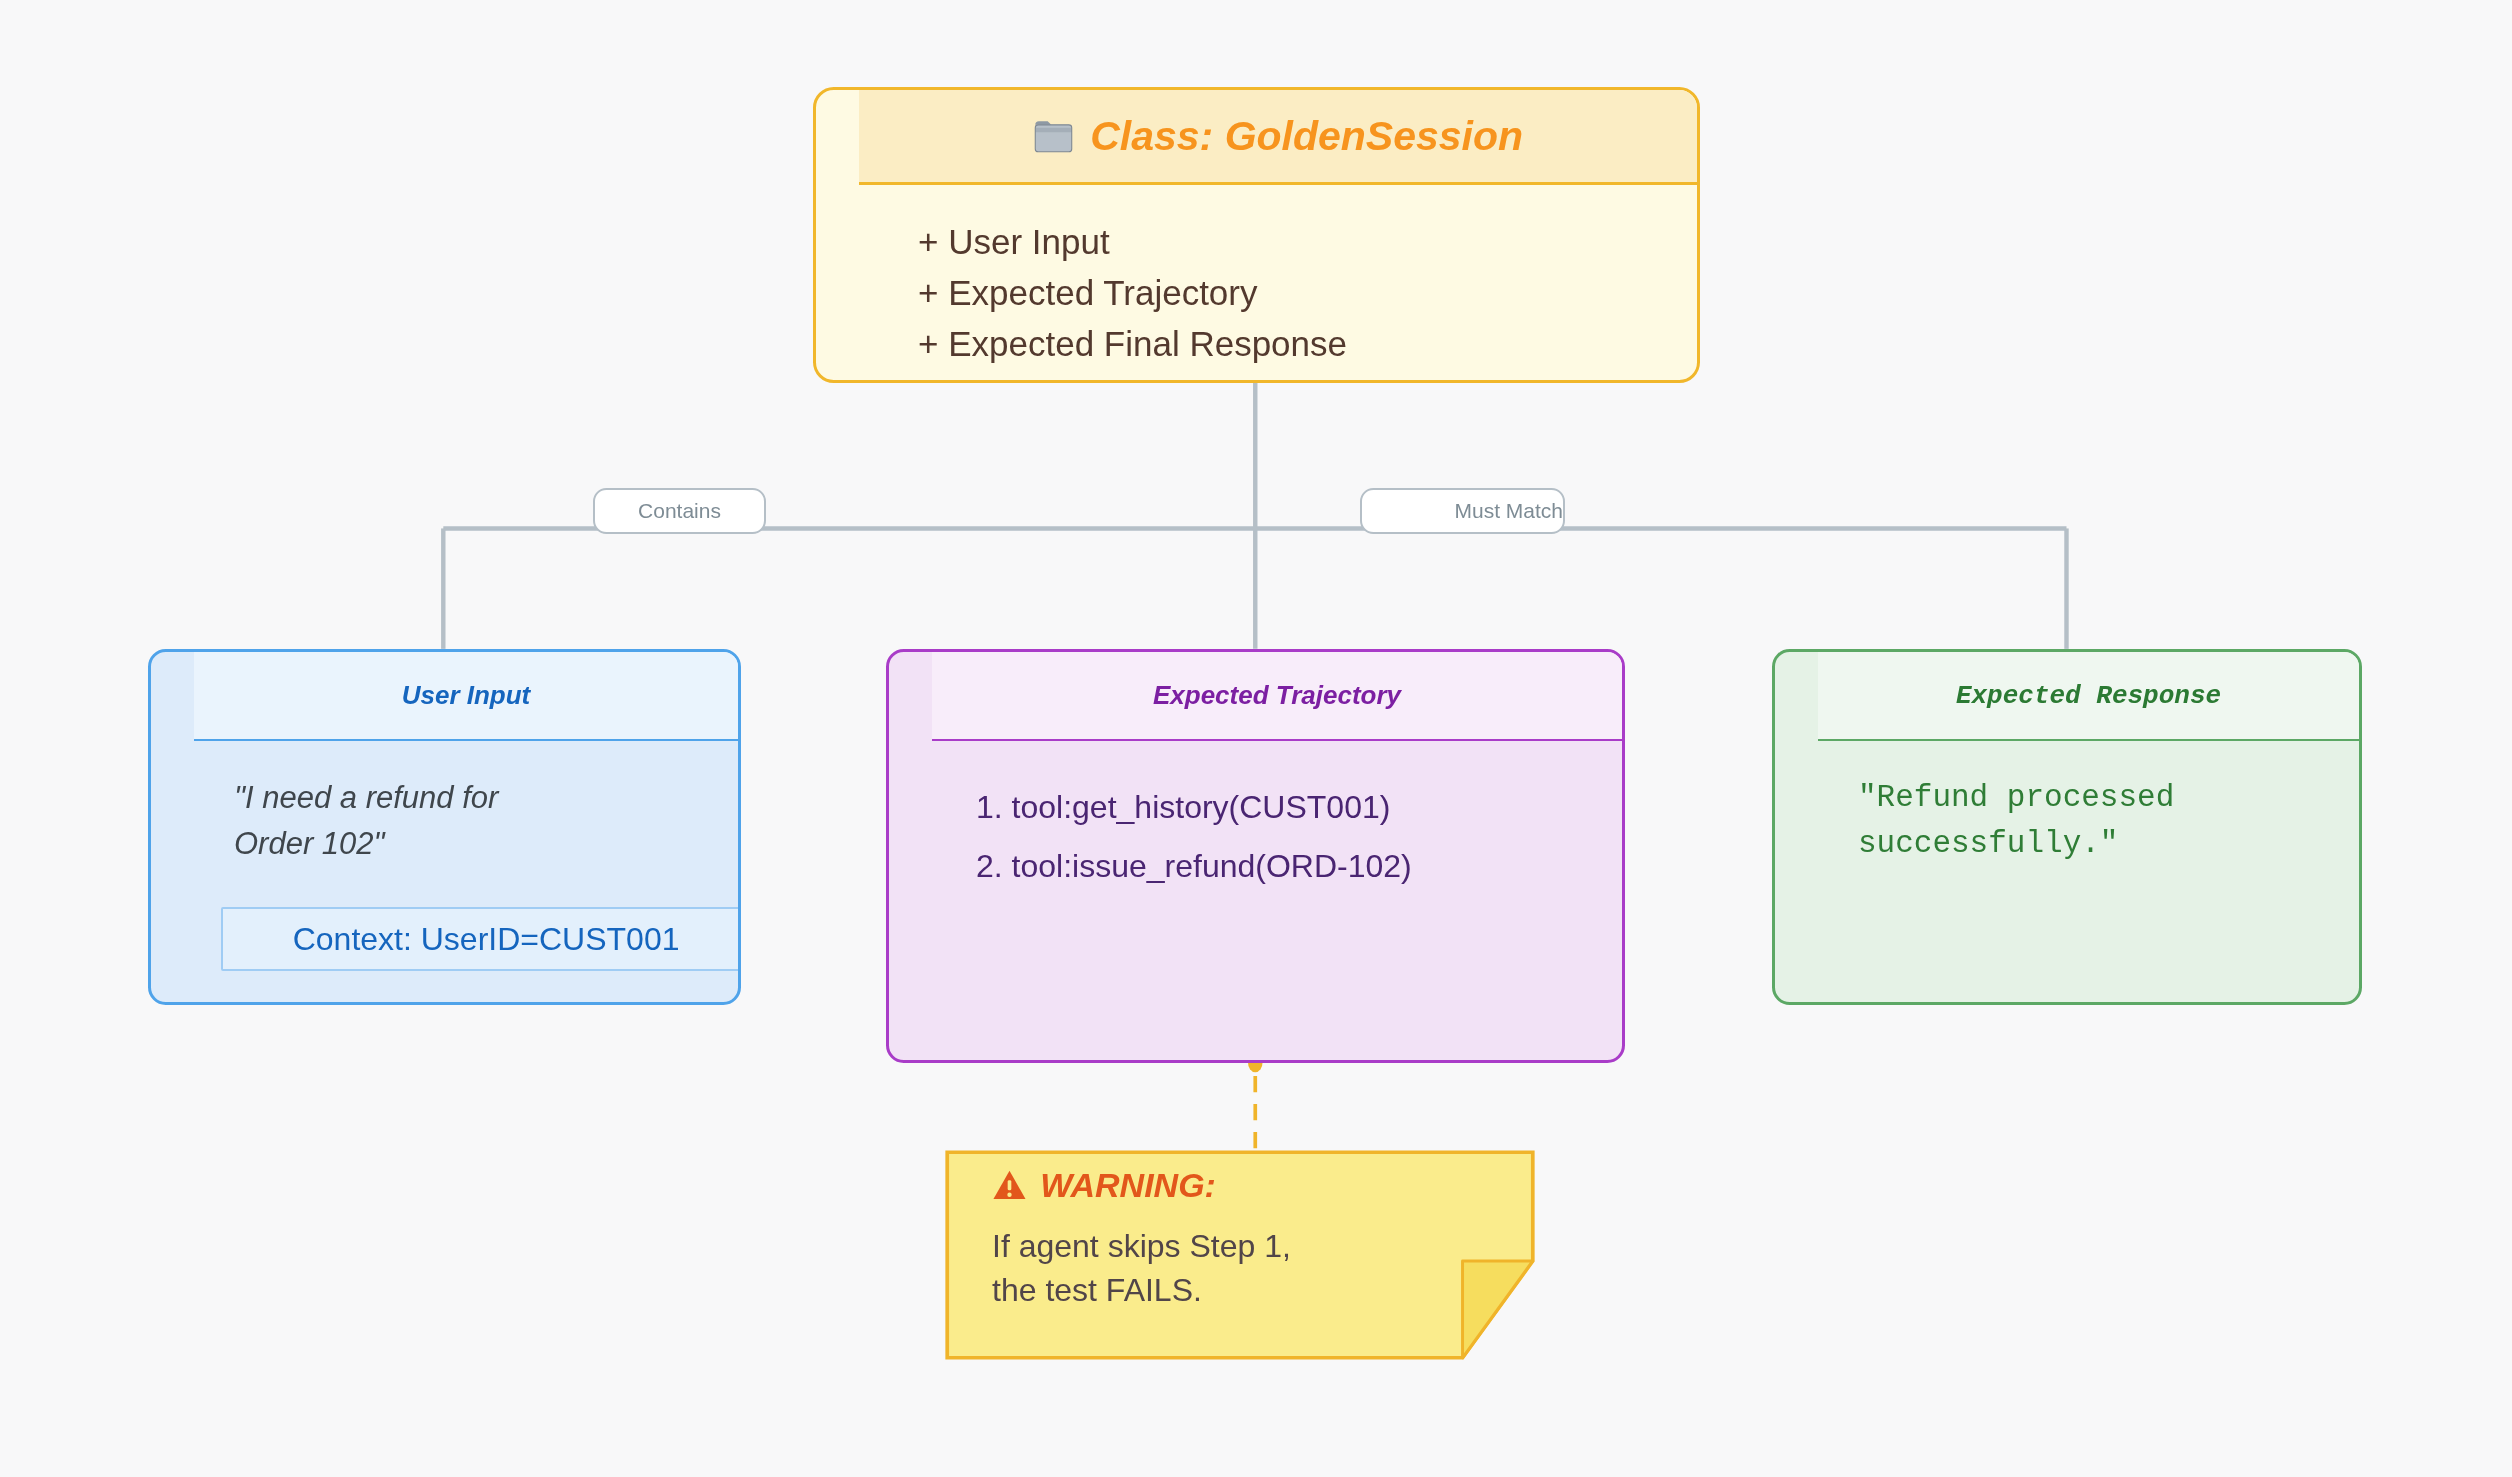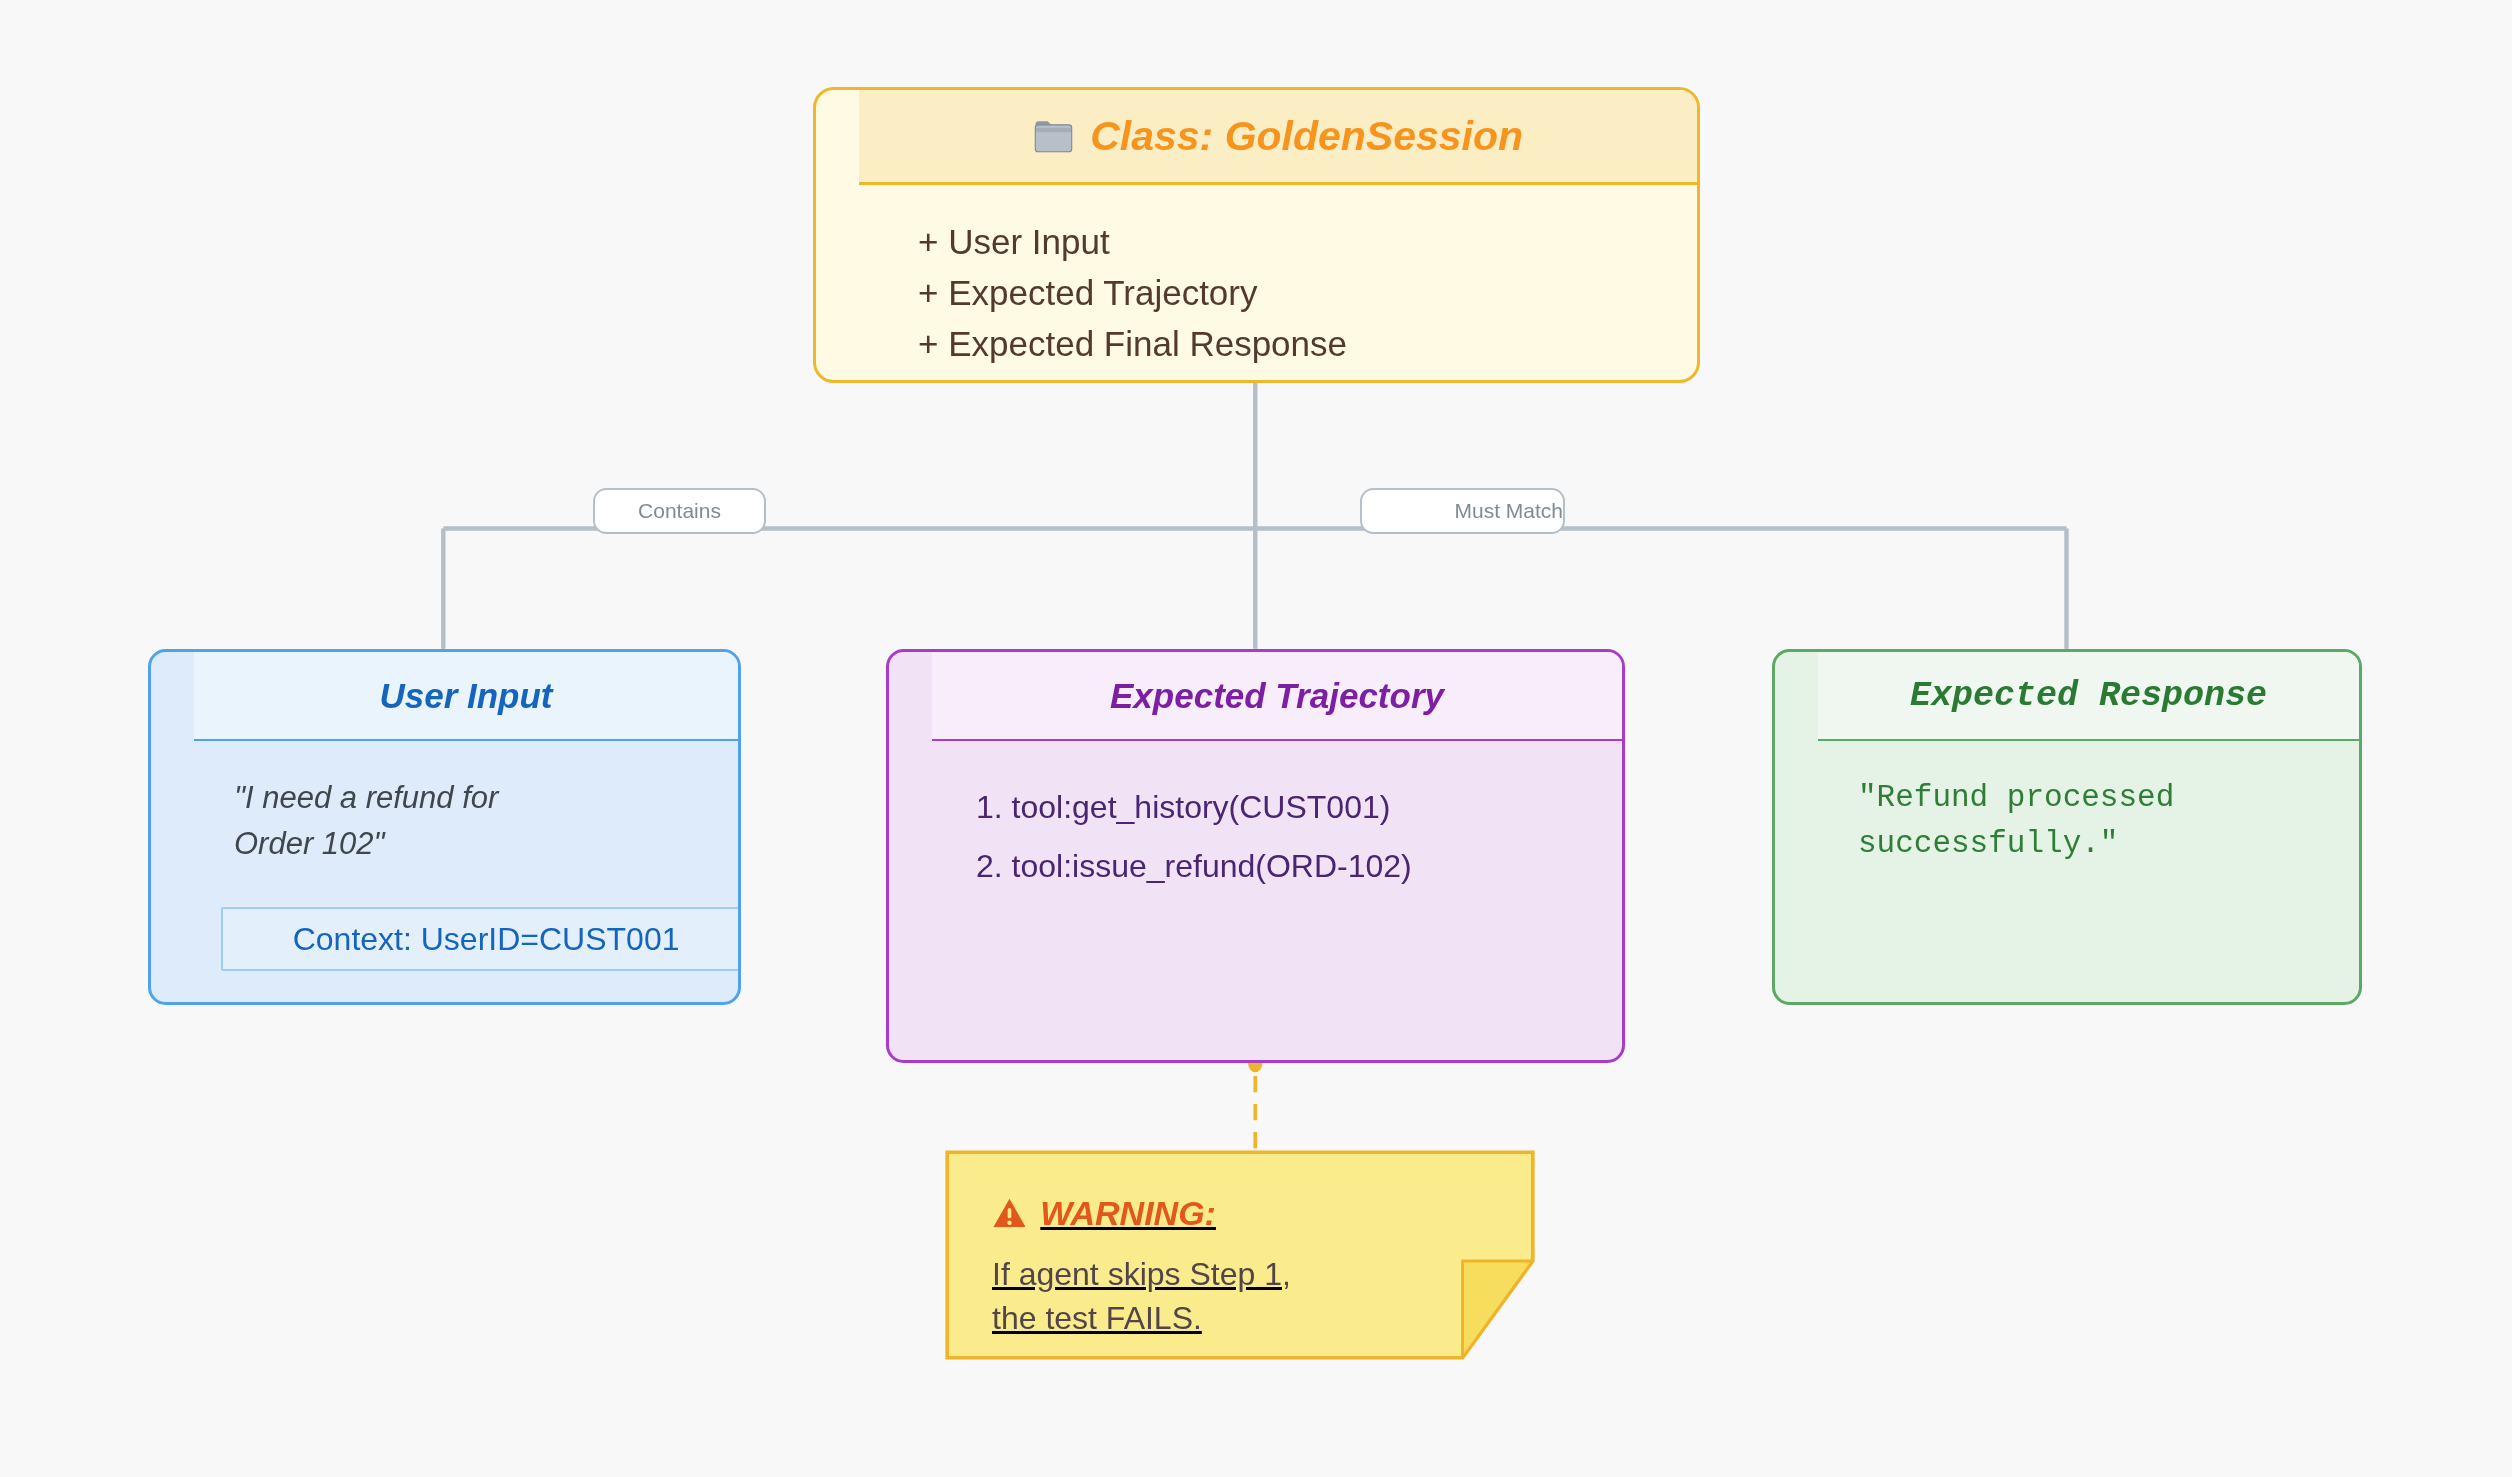--- a/index.html
+++ b/index.html
@@ -43,21 +43,21 @@
     color: var(--class_title, #F7941E);
     font-size: 41px;
   }
   .class-node .node-body { padding: 31px 0 0 59px; }
   .class-attr {
     font-size: 35px; line-height: 51px;
     color: var(--class_text, #53392E);
   }
 
   
-  .child .node-header { height: 89px; font-size: 35px; }
+  .child .node-header { height: 89px; font-size: 26px; }
 
   
   .input-node {
     left: 148px; top: 649px; width: 593px; height: 356px;
     border-width: 3px; border-radius: 17.7px;
     border-color: var(--input_border, #4FA3EA);
     background: var(--input_body_bg, #DDEBFA);
   }
   .input-node .node-header {
     background: var(--input_header_bg, #EAF4FD);
@@ -125,21 +125,21 @@
     border-radius: 13.3px;
     color: var(--edge_label_text, #7E8C95);
     font-size: 21px;
   }
   .edge-label.contains { left: 593px; top: 488px; width: 173px; height: 46px; }
   .edge-label.must-match { left: 1360px; top: 488px; width: 205px; height: 46px; justify-content: flex-end; }
 
   
   .note-wrap { position: absolute; left: 945px; top: 1150px; width: 590px; height: 210px; }
   .note-shape { position: absolute; left: 0; top: 0; }
-  .note-text { position: absolute; left: 47px; top: 44px; text-decoration: underline; }
+  .note-text { position: absolute; left: 47px; top: 16px; }
   .warning-title {
     display: flex; align-items: center; gap: 13.3px;
     font-size: 34px; font-weight: bold; font-style: italic;
     color: var(--warning_title, #E2571B);
   }
   .warning-lines { margin-top: 19px; font-size: 32px; line-height: 44px; color: var(--note_text, #514549); }
 
   .icon { display: inline-flex; align-items: center; justify-content: center; }
 </style>
 </head>

